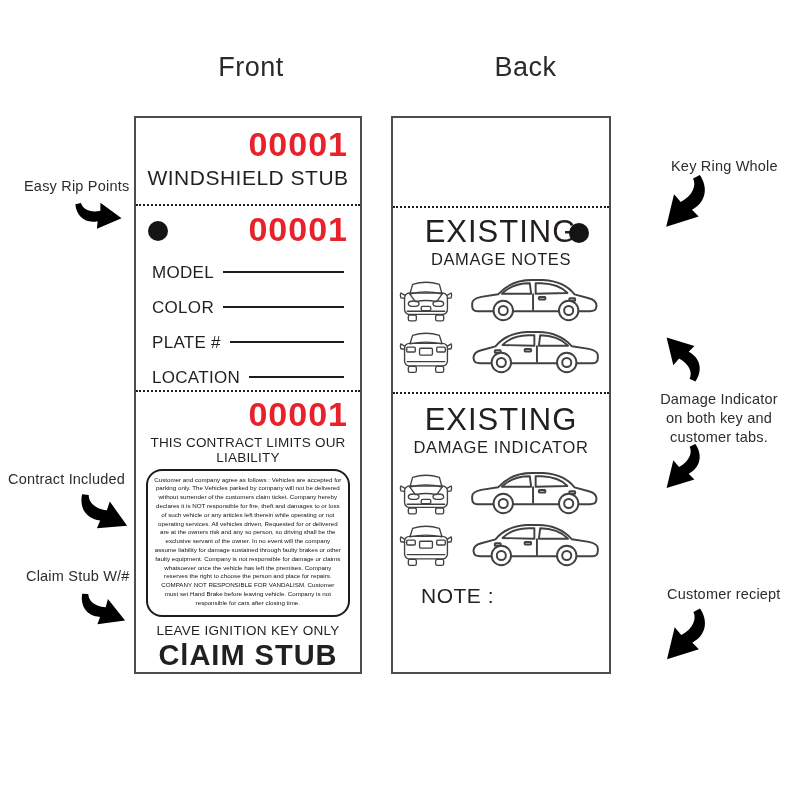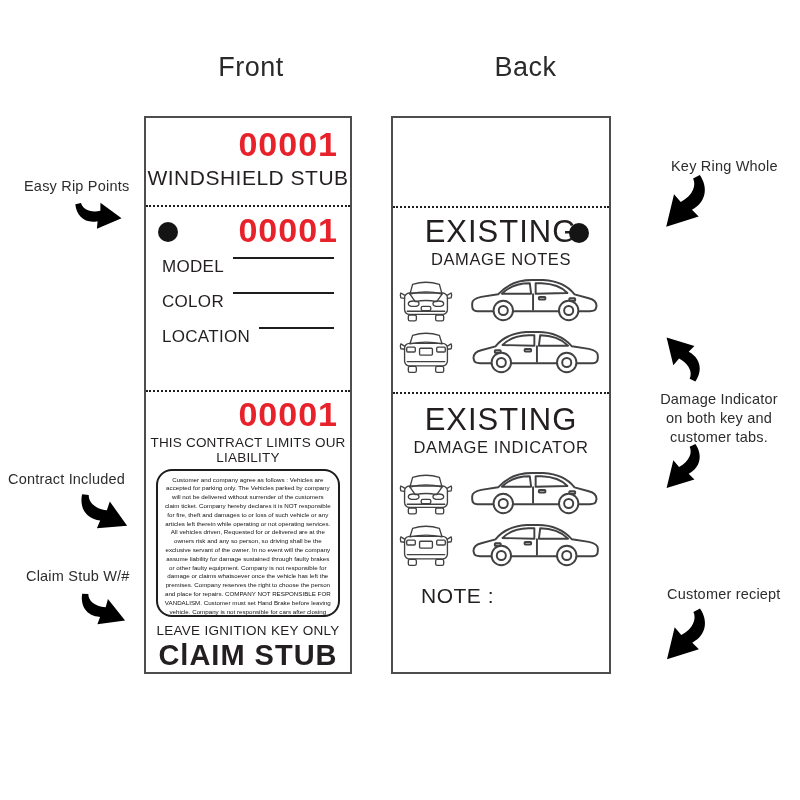--- a/index.html
+++ b/index.html
@@ -7,36 +7,36 @@
   body{ background:#fff; font-family:"Liberation Sans", sans-serif; color:var(--ink); }
   .canvas{ position:relative; width:800px; height:800px; background:#fff; overflow:hidden; }
 
   
   .col-head{ position:absolute; top:52px; text-align:center; font-size:27px; color:#2a2a2c; letter-spacing:0.5px; }
   .col-head.front{ left:130px; width:242px; }
   .col-head.back{ left:391px; width:269px; }
 
   
   .ticket{ position:absolute; top:116px; height:558px; background:#fff; border:2px solid var(--border); display:flex; flex-direction:column; }
-  .ticket.front{ left:144px; width:208px; }
+  .ticket.front{ left:134px; width:228px; }
   .ticket.back{ left:391px; width:220px; }
   .sec{ position:relative; }
   .sec.rip{ border-bottom:2px dotted var(--line); }
   .f-sec1{ height:90px; } .f-sec2{ height:186px; } .f-sec3{ flex:1; }
   .b-sec1{ height:90px; } .b-sec2{ height:186px; } .b-sec3{ flex:1; }
 
   .ticket-number{ font-size:34px; font-weight:700; color:var(--accent); text-align:right; padding-right:12px; line-height:1.05; letter-spacing:1px; }
   .stub-title{ text-align:center; font-size:21px; letter-spacing:0.5px; margin-top:3px; }
 
   .hole{ position:absolute; width:20px; height:20px; border-radius:50%; background:#141414; }
   .hole.left{ left:12px; top:15px; }
   .hole.right{ right:20px; top:15px; }
 
   .fields{ padding:0 14px 0 16px; margin-top:8px; }
-  .field-row{ display:flex; align-items:flex-start; height:35px; }
+  .field-row{ display:flex; align-items:center; height:35px; }
   .field-label{ font-size:17px; letter-spacing:0.3px; padding-bottom:1px; }
   .field-line{ flex:1; border-bottom:2px solid var(--line); margin:0 2px 4px 9px; }
 
   .contract-heading{ text-align:center; font-size:13.5px; letter-spacing:0.2px; margin-top:2px; }
   .contract-box{ margin:4px 10px 0 10px; border:2px solid var(--line); border-radius:16px; height:148px; overflow:hidden; }
   .contract-text{ width:161%; transform:scale(0.62); transform-origin:top left; font-size:10px; line-height:1.42; text-align:center; padding:7px 10px; color:#111; }
   .ignition-note{ text-align:center; font-size:13.5px; margin-top:6px; letter-spacing:0.3px; }
   .claim-title{ text-align:center; font-size:29px; font-weight:600; letter-spacing:1px; margin-top:1px; }
 
   .big-heading{ text-align:center; font-size:31px; letter-spacing:1px; margin-top:8px; line-height:1.05; }
@@ -134,20 +134,24 @@
       <div class="fields">
         <div class="field-row">
           <span class="field-label">MODEL</span>
           <span class="field-line"></span>
         </div>
         <div class="field-row">
           <span class="field-label">COLOR</span>
           <span class="field-line"></span>
         </div>
         <div class="field-row">
+          <span class="field-label">PLATE #</span>
+          <span class="field-line"></span>
+        </div>
+        <div class="field-row">
           <span class="field-label">LOCATION</span>
           <span class="field-line"></span>
         </div>
       </div>
     </div>
 
     <div class="sec f-sec3">
       <div class="ticket-number" style="margin-top:5px;">00001</div>
       <div class="contract-heading">THIS CONTRACT LIMITS OUR LIABILITY</div>
       <div class="contract-box">

